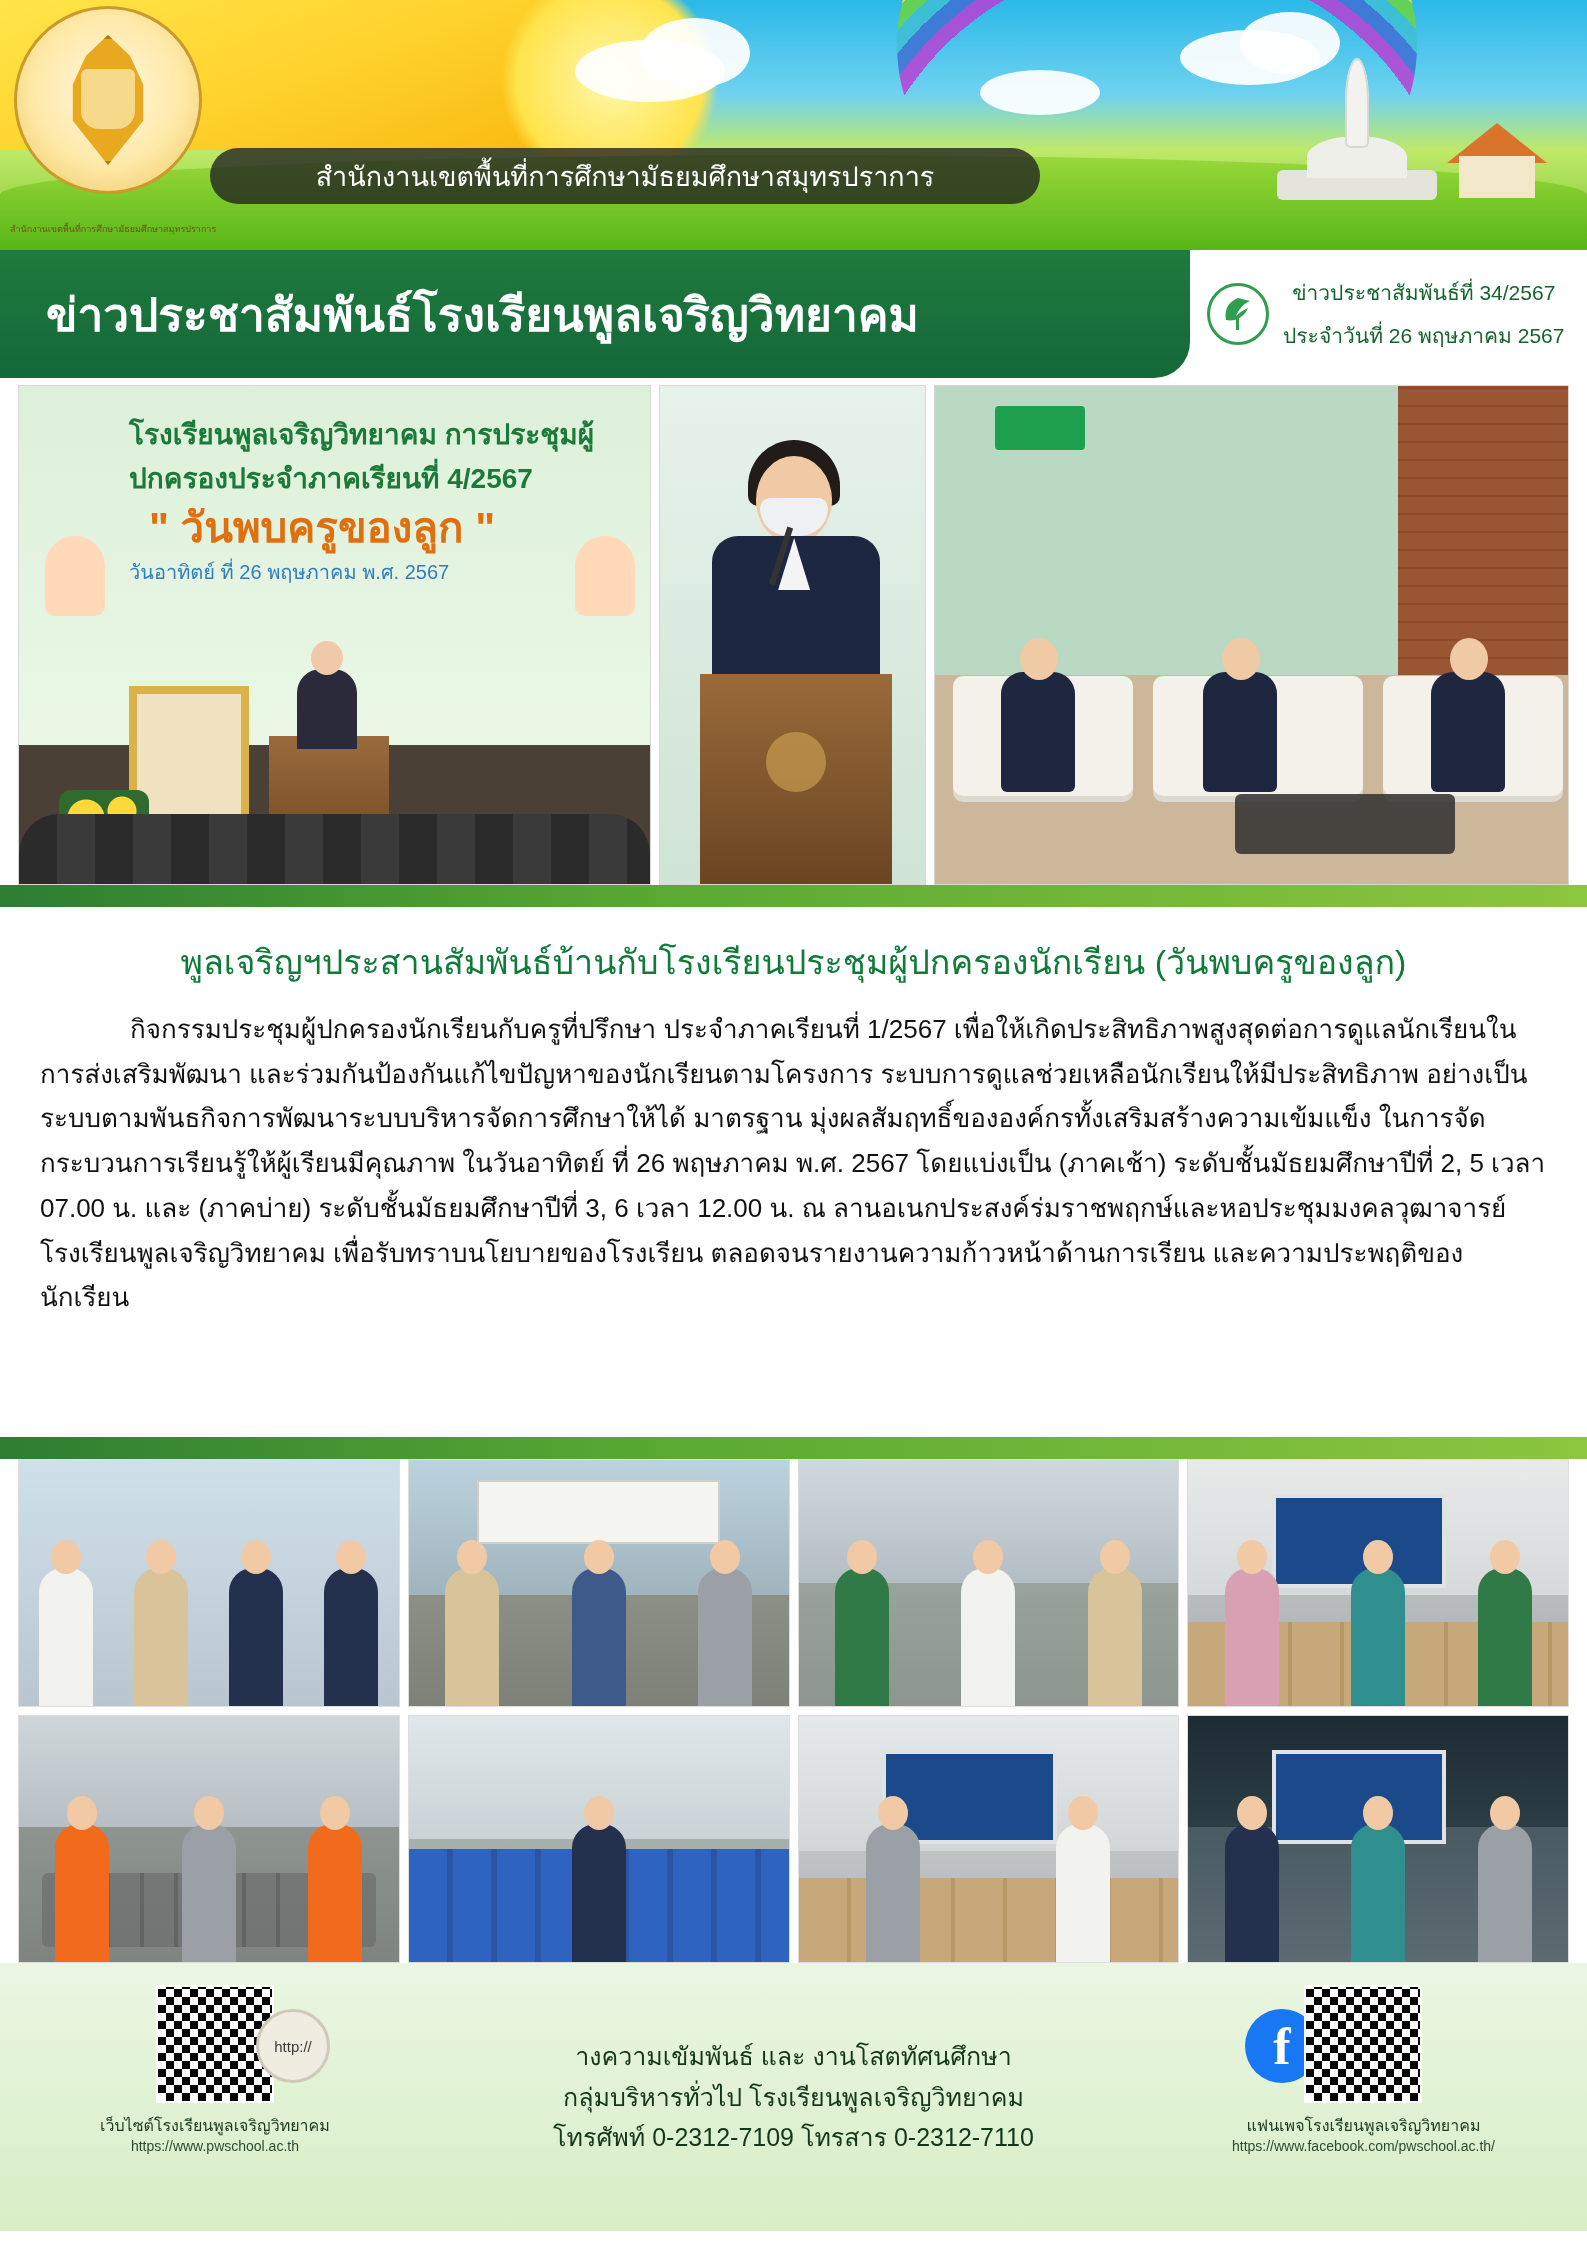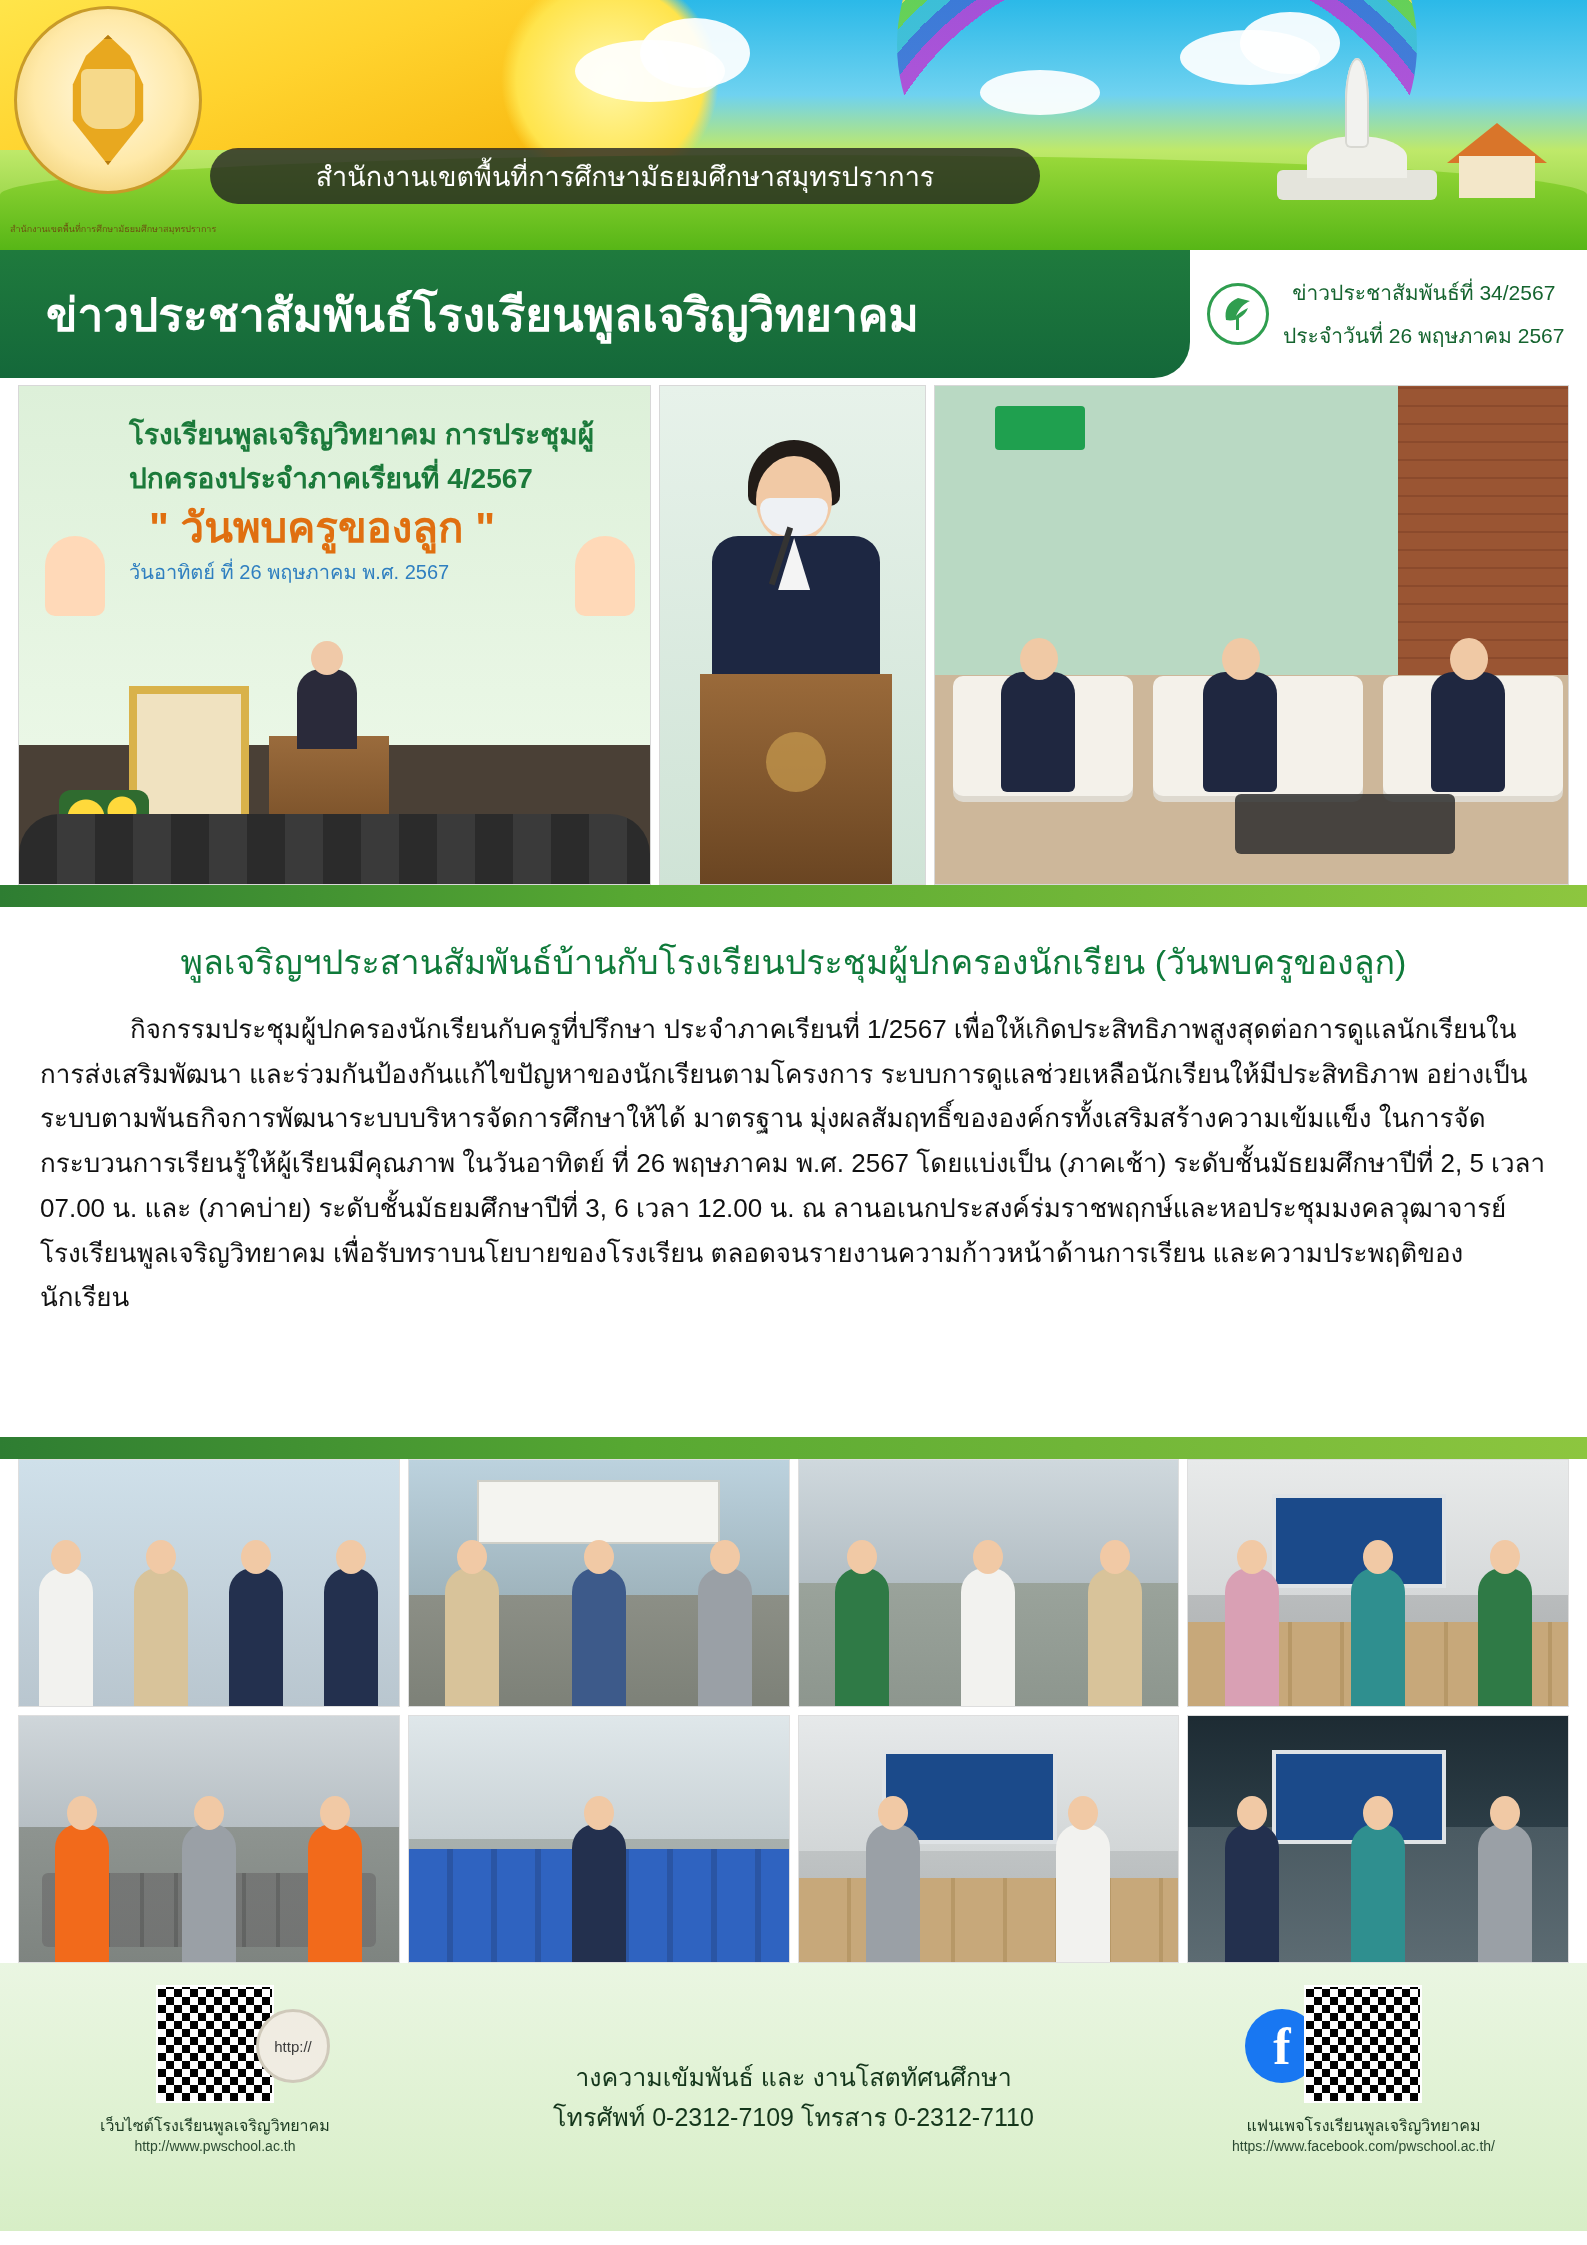--- a/index.html
+++ b/index.html
@@ -558,28 +558,29 @@
         <div class="fig f-gray"></div>
       </div>
   </div>
 </div>
 
 <div class="footer">
 
   <div class="qr-block qr-left">
     <div class="qr"></div>
     <div class="qr-caption">เว็บไซต์โรงเรียนพูลเจริญวิทยาคม</div>
-    <div class="qr-url">http://www.pwschool.ac.th</div>
+    <div class="qr-url">https://www.pwschool.ac.th</div>
   </div>
   <div class="web-ico">
     <span>http://</span>
   </div>
 
   <div class="center">
     <div>างความเขัมพันธ์  และ  งานโสตทัศนศึกษา</div>
+    <div>กลุ่มบริหารทั่วไป โรงเรียนพูลเจริญวิทยาคม</div>
     <div>โทรศัพท์ 0-2312-7109   โทรสาร 0-2312-7110</div>
   </div>
 
   <div class="fb-ico">
     <span>f</span>
   </div>
   <div class="qr-block qr-right">
     <div class="qr"></div>
     <div class="qr-caption">แฟนเพจโรงเรียนพูลเจริญวิทยาคม</div>
     <div class="qr-url">https://www.facebook.com/pwschool.ac.th/</div>

